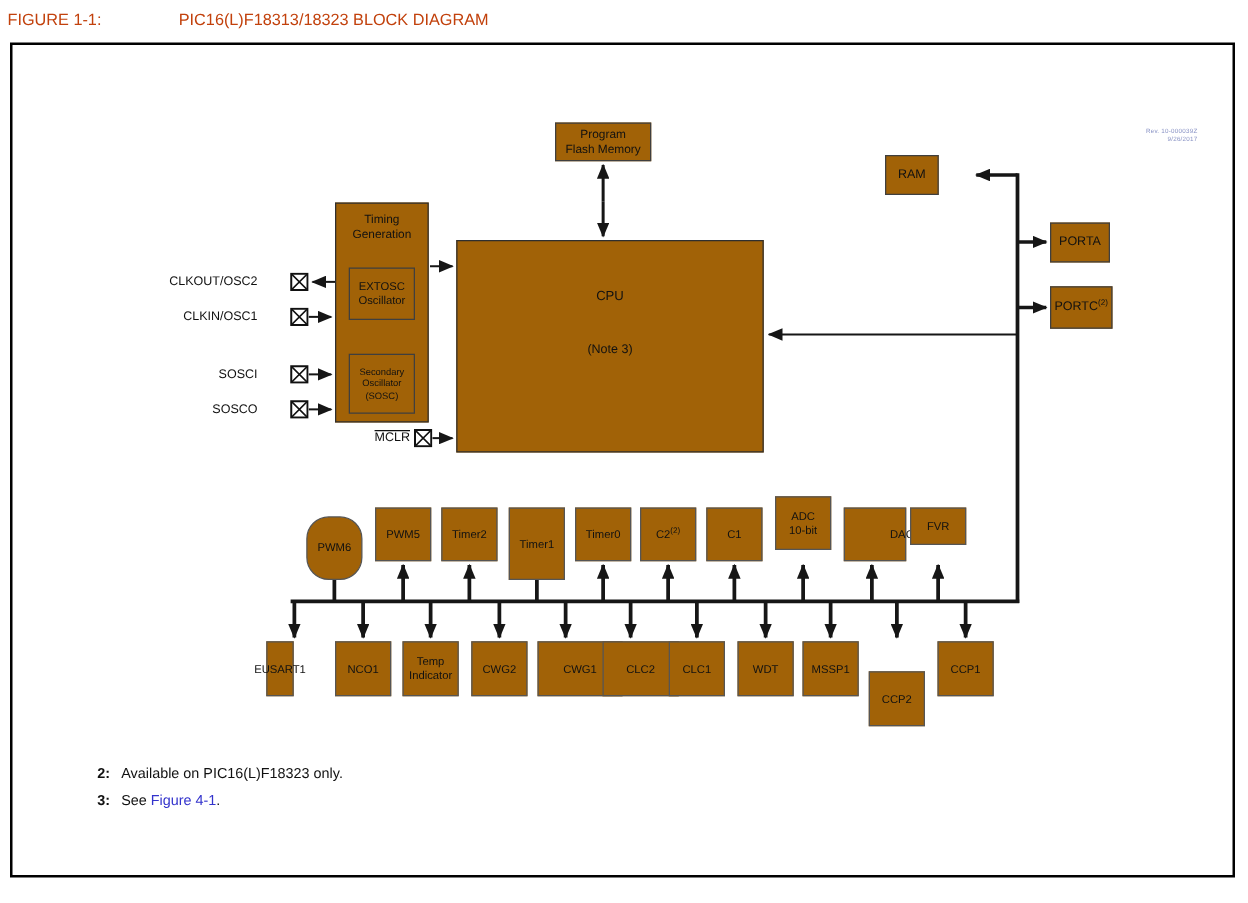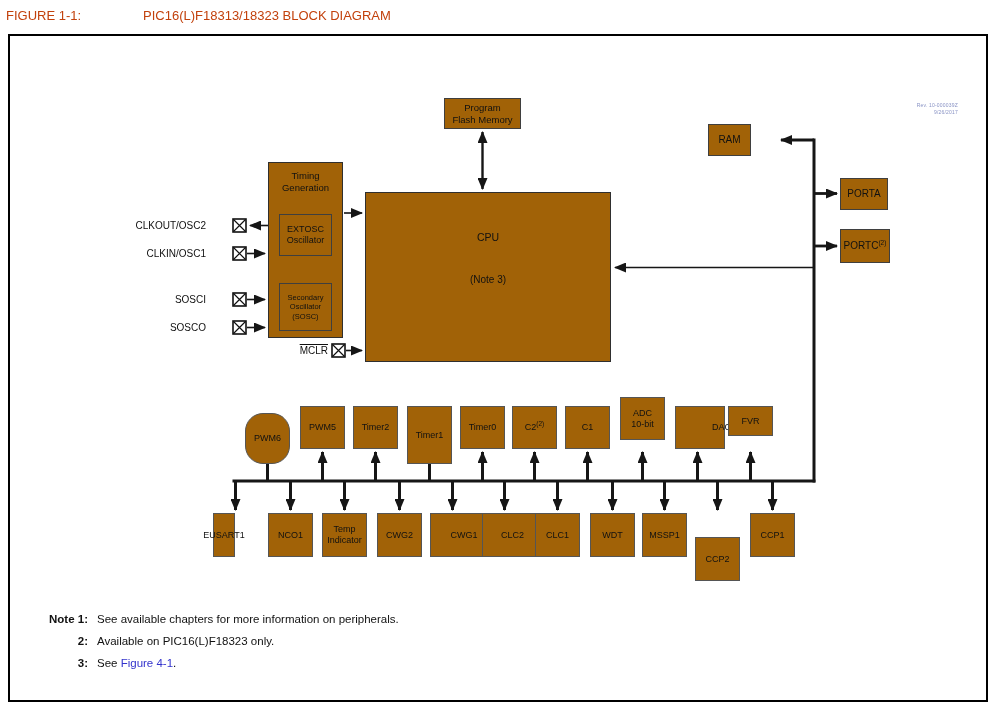--- a/index.html
+++ b/index.html
@@ -193,24 +193,20 @@
       <div class="box pbox" style="left: 482px; top: 513px; width: 61px; height: 44px;"><span class="lbl"><span>CLC2</span></span></div>
       <div class="box pbox" style="left: 535px; top: 513px; width: 45px; height: 44px;"><span class="lbl"><span>CLC1</span></span></div>
       <div class="box pbox" style="left: 590px; top: 513px; width: 45px; height: 44px;"><span class="lbl"><span>WDT</span></span></div>
       <div class="box pbox" style="left: 642px; top: 513px; width: 45px; height: 44px;"><span class="lbl"><span>MSSP1</span></span></div>
       <div class="box pbox" style="left: 695px; top: 513px; width: 45px; height: 44px; margin-top: 24px;"><span class="lbl"><span>CCP2</span></span></div>
       <div class="box pbox" style="left: 750px; top: 513px; width: 45px; height: 44px;"><span class="lbl"><span>CCP1</span></span></div>
     </div>
 
   <div id="notes">
     <div class="note-row">
-      <span class="note-prefix">Note 1:</span>
-      <span>See available chapters for more information on peripherals.</span>
-    </div>
-    <div class="note-row">
       <span class="note-prefix">2:</span>
       <span>Available on PIC16(L)F18323 only.</span>
     </div>
     <div class="note-row">
       <span class="note-prefix">3:</span>
       <span><span>See </span><a class="note-link">Figure 4-1</a><span>.</span></span>
     </div>
   </div>
 
 </div>

